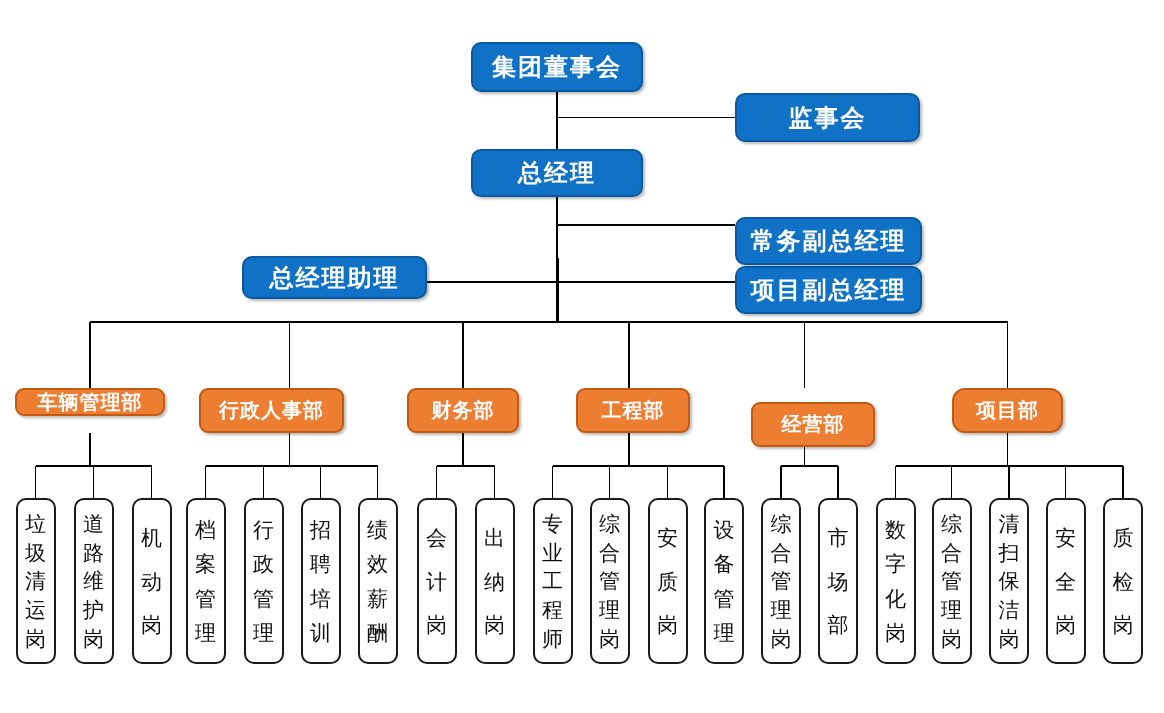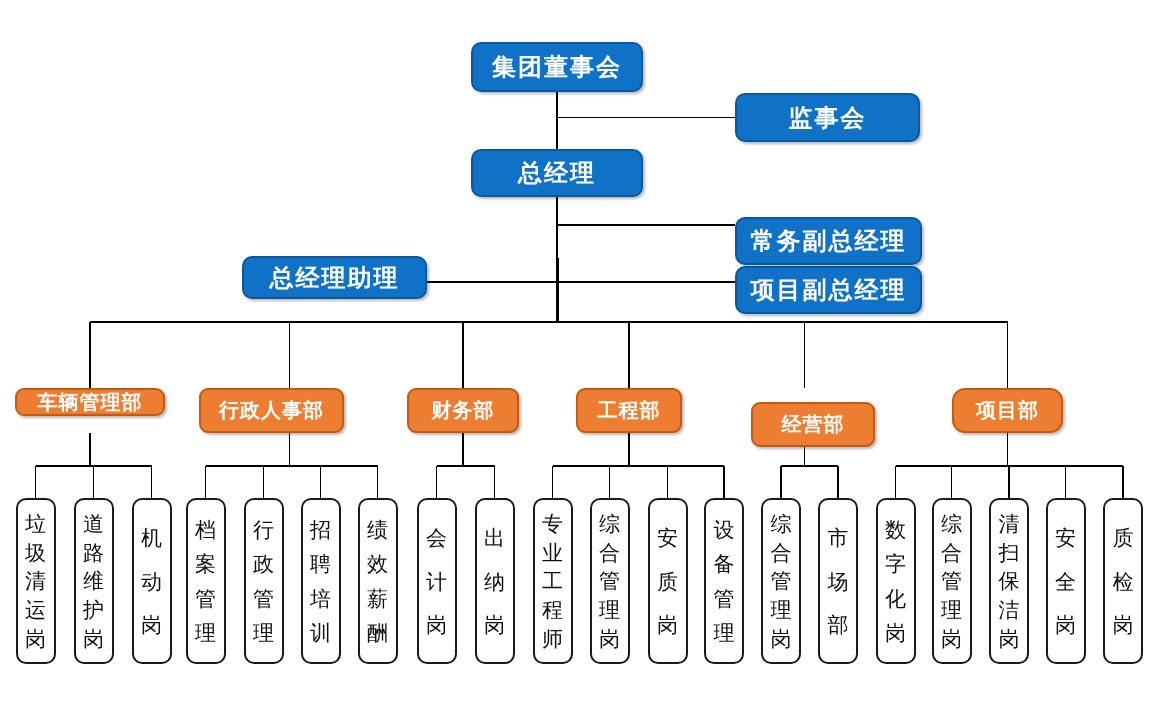--- a/index.html
+++ b/index.html
@@ -156,21 +156,21 @@
       <div class="node pos-box" style="left: 416.5px; top: 498px; width: 40px; height: 166px;">
         <span class="ch">会</span>
         <span class="ch">计</span>
         <span class="ch">岗</span>
       </div>
       <div class="node pos-box" style="left: 474.5px; top: 498px; width: 40px; height: 166px;">
         <span class="ch">出</span>
         <span class="ch">纳</span>
         <span class="ch">岗</span>
       </div>
-      <div class="node dept-box" style="left: 576px; top: 388px; width: 106px; height: 45px;">
+      <div class="node dept-box" style="left: 576px; top: 388px; width: 114px; height: 45px;">
         <span class="lbl">工程部</span>
       </div>
       <div class="node pos-box" style="left: 532.5px; top: 498px; width: 40px; height: 166px;">
         <span class="ch">专</span>
         <span class="ch">业</span>
         <span class="ch">工</span>
         <span class="ch">程</span>
         <span class="ch">师</span>
       </div>
       <div class="node pos-box" style="left: 589.5px; top: 498px; width: 40px; height: 166px;">

